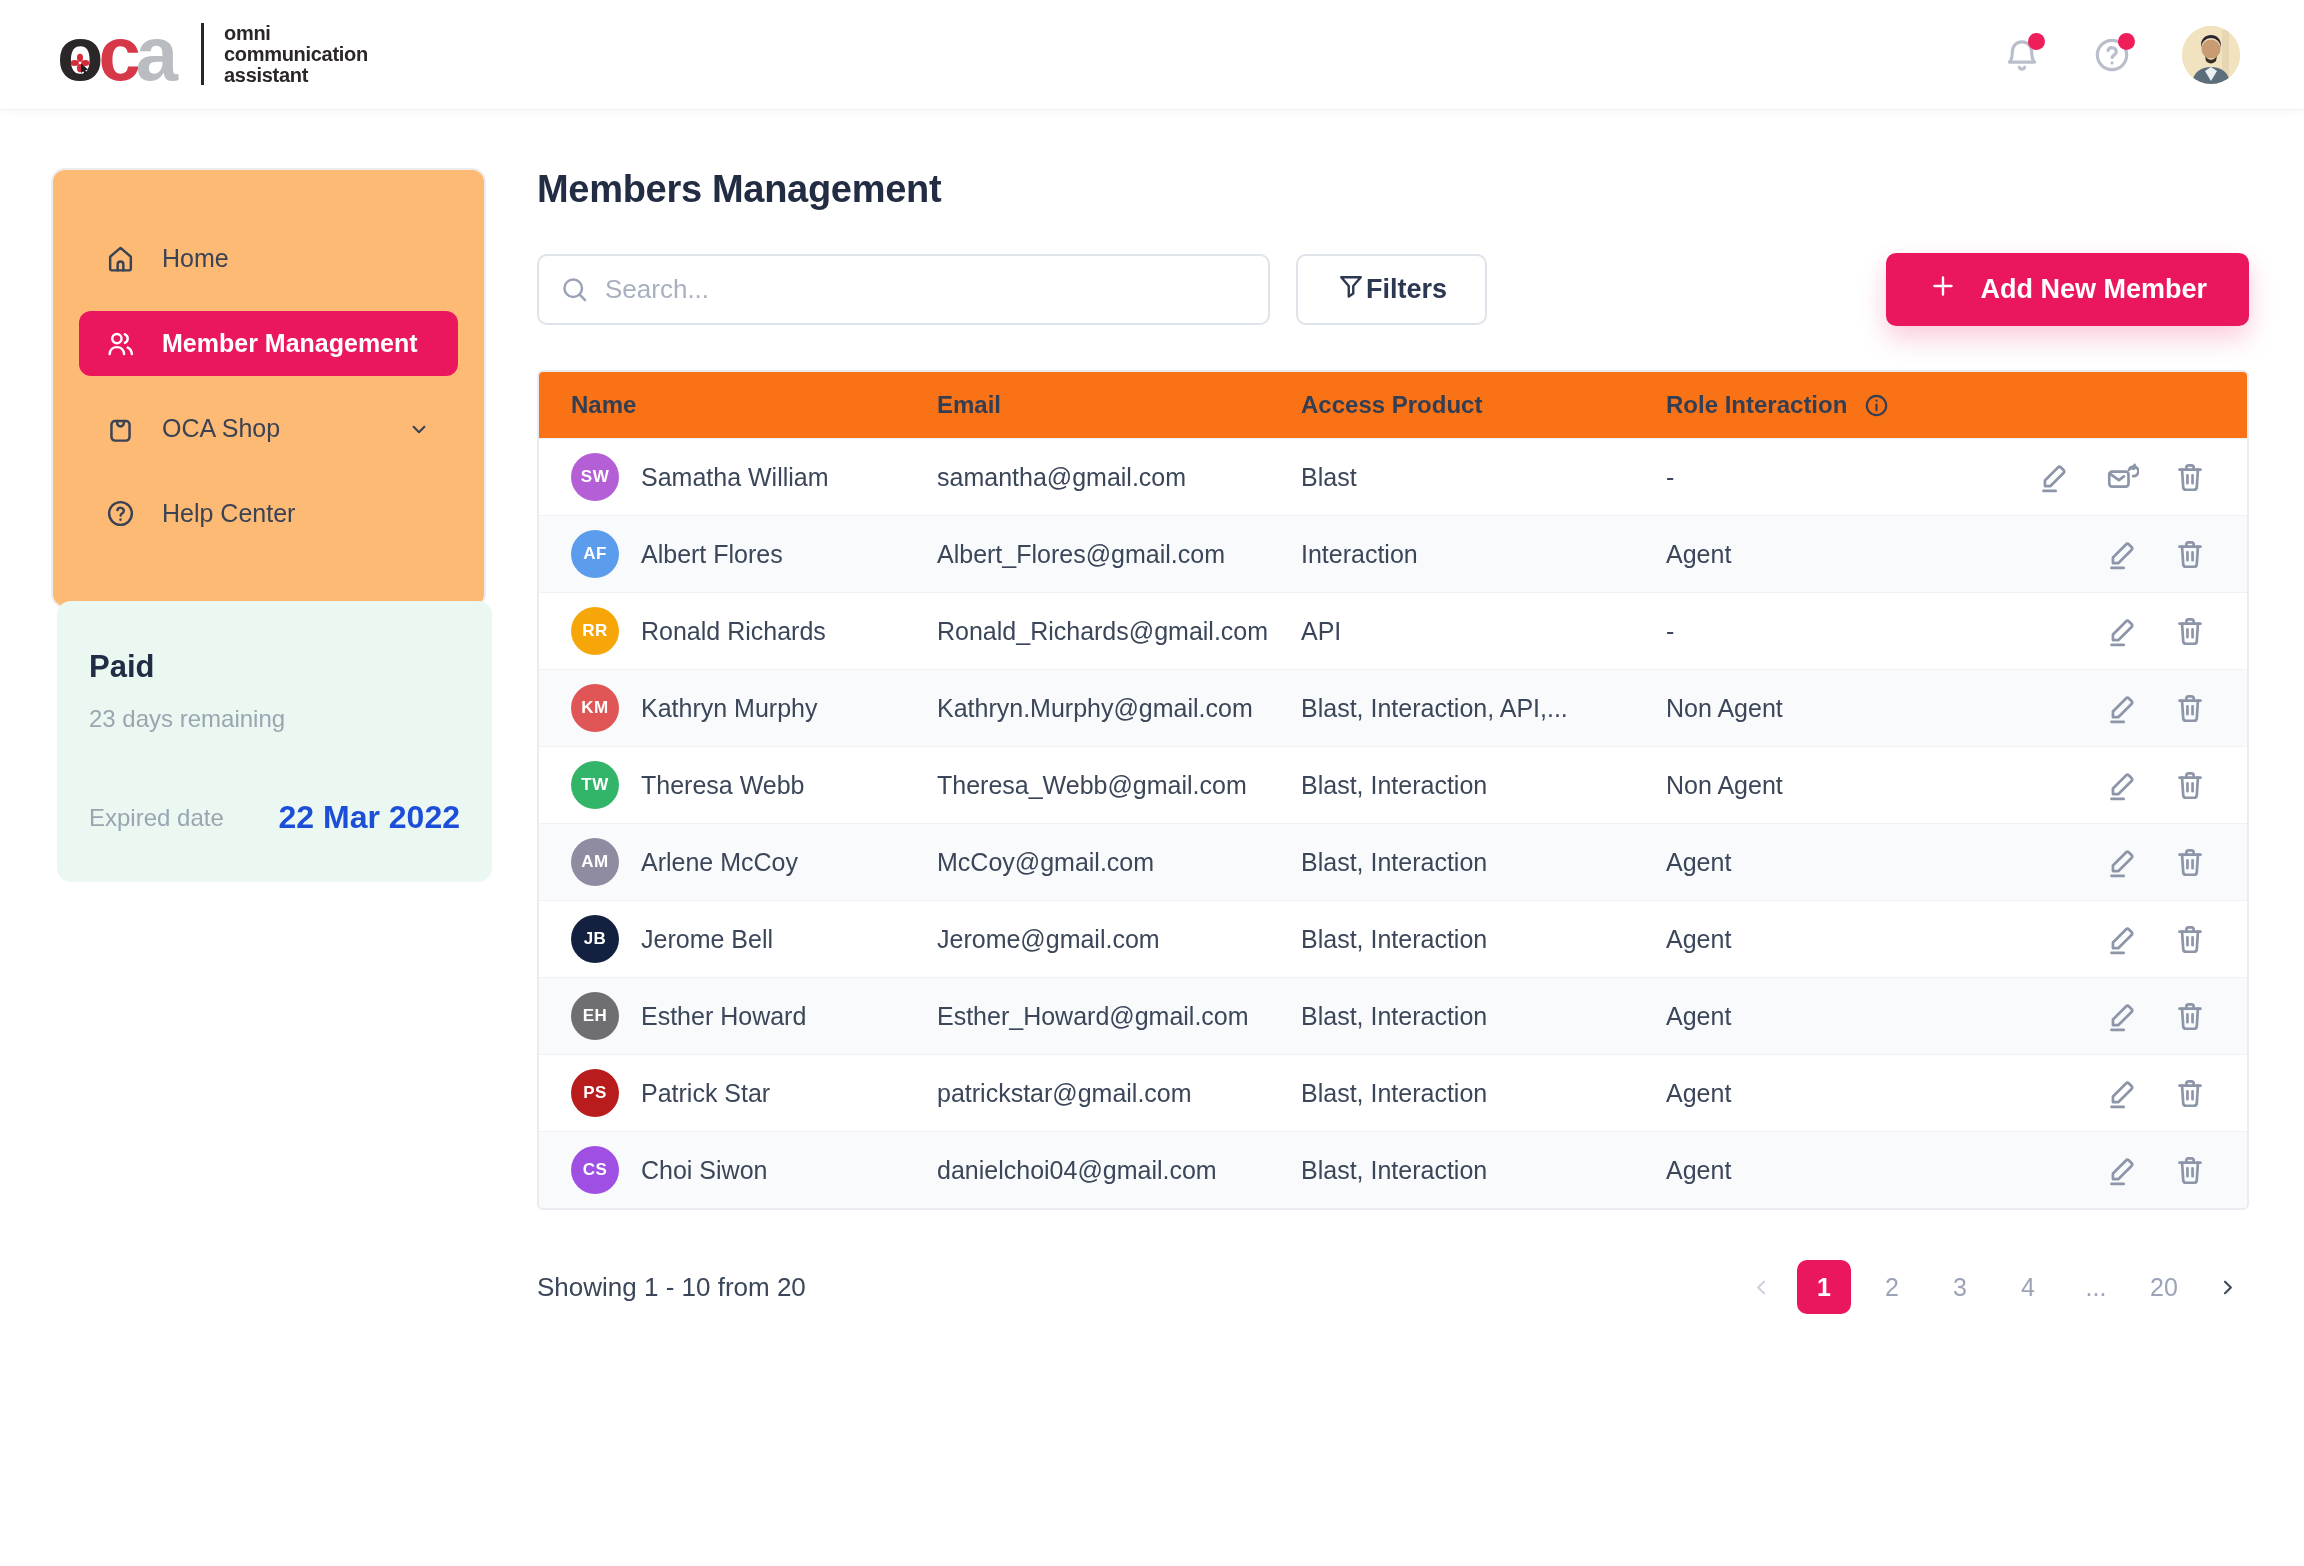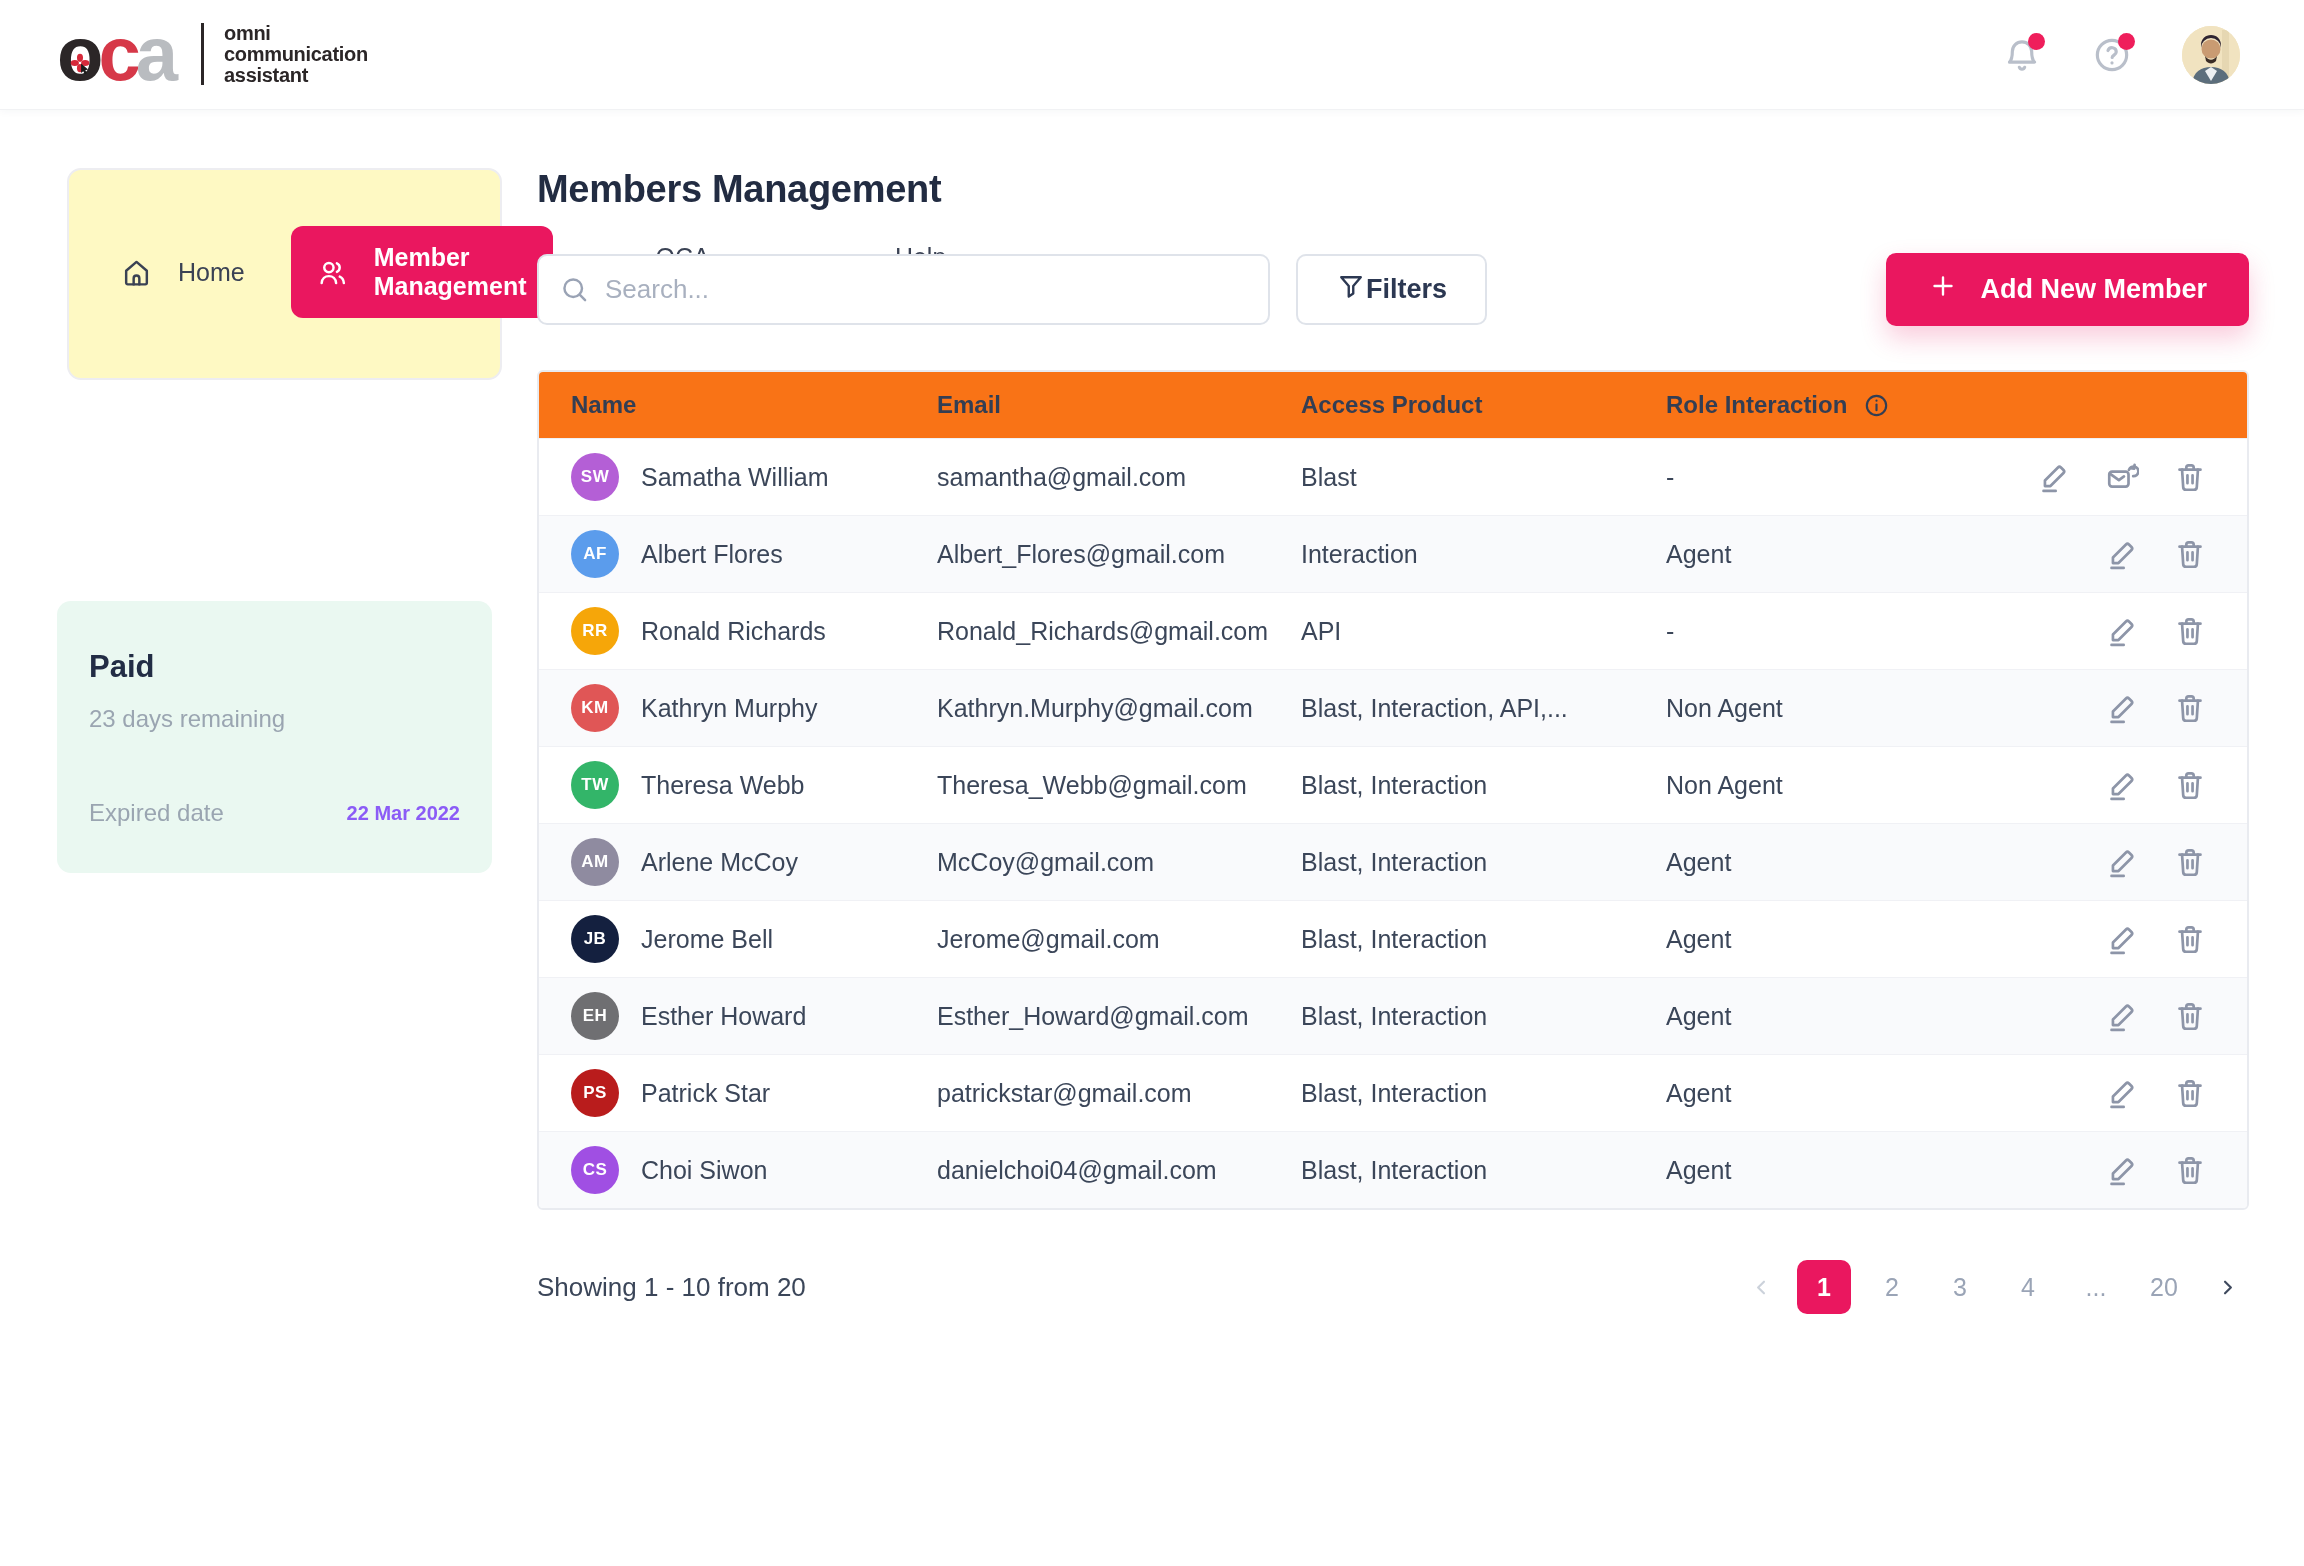--- a/index.html
+++ b/index.html
@@ -19,34 +19,34 @@
   .clover{position:absolute;width:26px;height:26px;left:10px;top:30px;}
   .logo-divider{width:3px;height:62px;background:#2b2627;margin:0 4px 0 12px;}
   .logo-tagline{font-size:20px;font-weight:700;line-height:21px;color:#2b2627;letter-spacing:-.3px;}
   .topbar-right{display:flex;align-items:center;gap:50px;}
   .icon-btn{position:relative;width:40px;height:40px;color:#b9bfca;background:none;border:none;cursor:pointer;}
   .icon-btn svg{width:40px;height:40px;}
   .badge-dot{position:absolute;width:17px;height:17px;border-radius:50%;background:#ef1e5b;top:-2px;right:-3px;}
   .avatar{width:58px;height:58px;border-radius:50%;overflow:hidden;background:#f1e3c0;border:none;padding:0;cursor:pointer;flex:none;}
   .avatar svg{display:block;width:58px;height:58px;}
   
-  .side-card{position:absolute;left:67px;top:168px;width:435px;border:2px solid #ededf1;border-radius:14px;
-    background:#fef9c3;padding:56px 26px 60px;display:flex;flex-direction:row;gap:20px;}
+  .side-card{position:absolute;left:51px;top:168px;width:435px;border:2px solid #ededf1;border-radius:14px;
+    background:#fdba74;padding:56px 26px 60px;display:flex;flex-direction:column;gap:20px;}
   .side-item{display:flex;align-items:center;gap:26px;padding:17px 26px;border-radius:12px;
     font-size:25px;color:#3a4254;cursor:pointer;background:transparent;border:none;text-align:left;font-family:inherit;}
   .side-item svg{width:31px;height:31px;flex:none;}
   .side-item.active{background:var(--accent);color:#fff;font-weight:600;}
   .chev{margin-left:auto;width:26px !important;height:26px !important;}
   
   .plan-card{position:absolute;left:57px;top:601px;width:435px;border-radius:14px;background:#eaf8f1;padding:48px 32px 46px;}
   .plan-title{font-size:31px;font-weight:700;color:#222d45;}
   .plan-remaining{margin-top:20px;font-size:24px;color:#9aa5b1;}
   .plan-row{margin-top:66px;display:flex;justify-content:space-between;align-items:center;}
   .plan-expired-label{font-size:24px;color:#9aa5b1;}
-  .plan-expired-value{font-size:20px;font-weight:600;color:#8b5cf6;}
+  .plan-expired-value{font-size:32px;font-weight:600;color:#1d4ed8;}
   
   .main{position:absolute;left:537px;top:110px;width:1712px;}
   .page-title{margin-top:58px;font-size:38px;font-weight:700;color:#222c42;letter-spacing:-.3px;}
   .page-subtitle{margin-top:20px;font-size:27px;color:#404b60;}
   .banner{margin-top:45px;border:2px solid #e8eaef;border-radius:14px;padding:38px 46px 42px;}
   .banner-text{font-size:27px;color:#33405a;}
   .banner-text b{color:#232e47;}
   .banner-link{color:var(--accent);font-weight:700;text-decoration:underline;text-underline-offset:5px;cursor:pointer;}
   .progress{margin-top:30px;height:16px;background:#f1f2f5;border-radius:10px;overflow:hidden;}
   .progress-fill{height:100%;border-radius:10px;}

